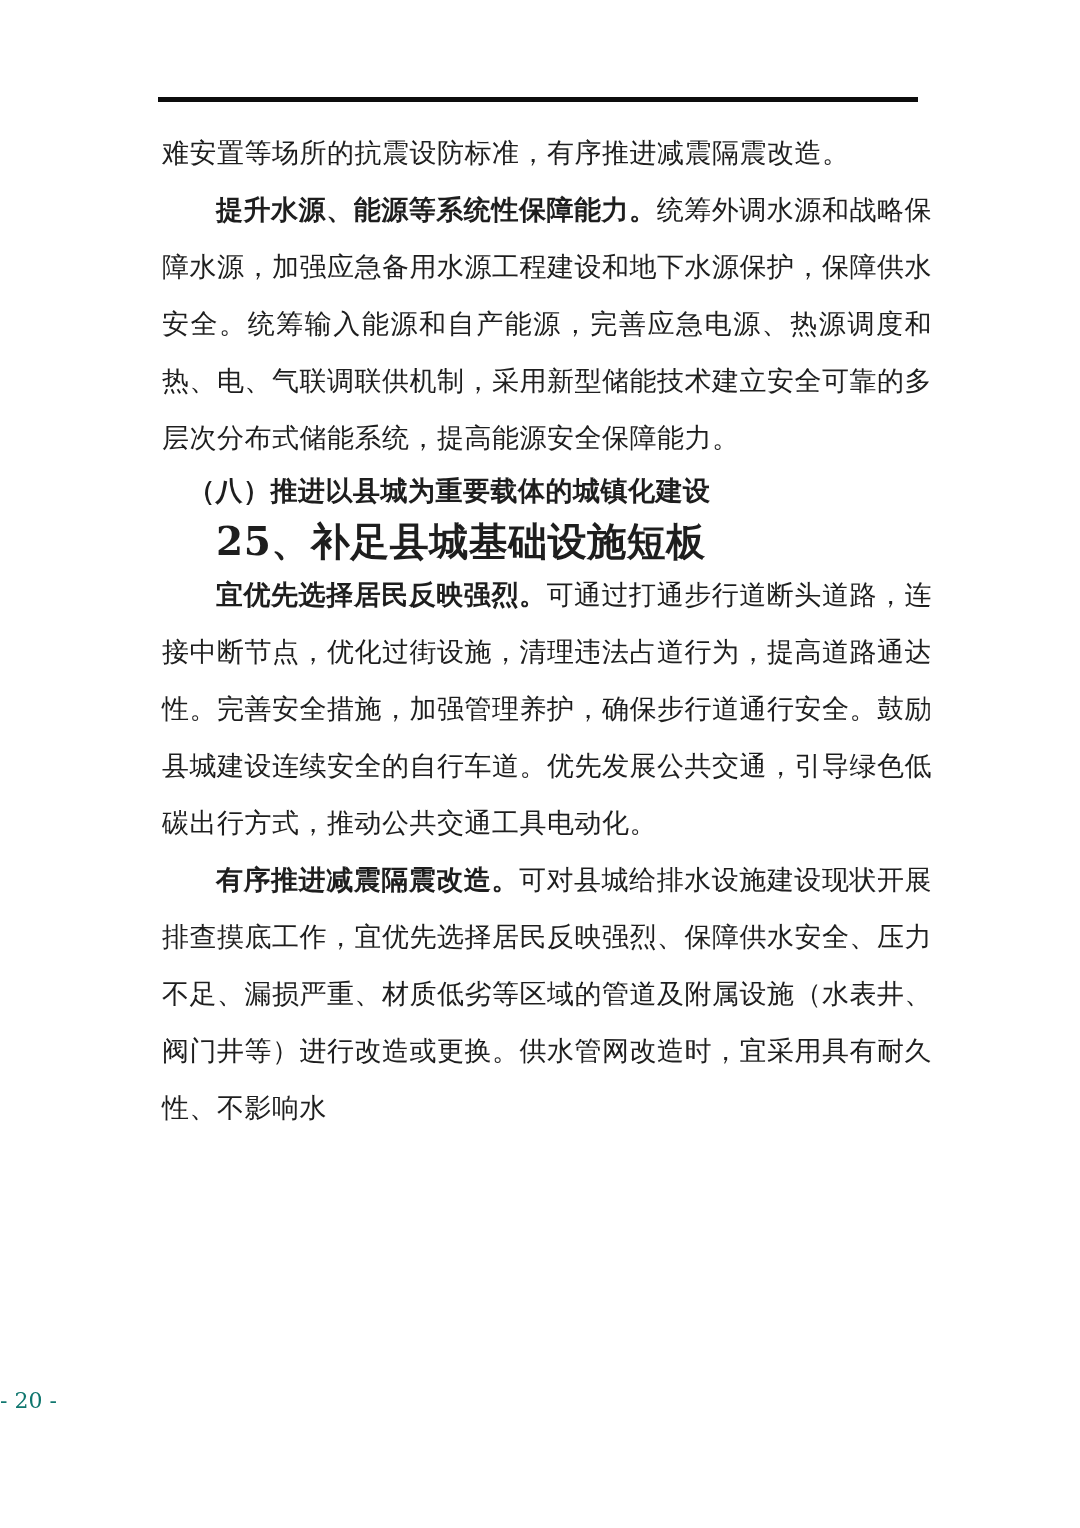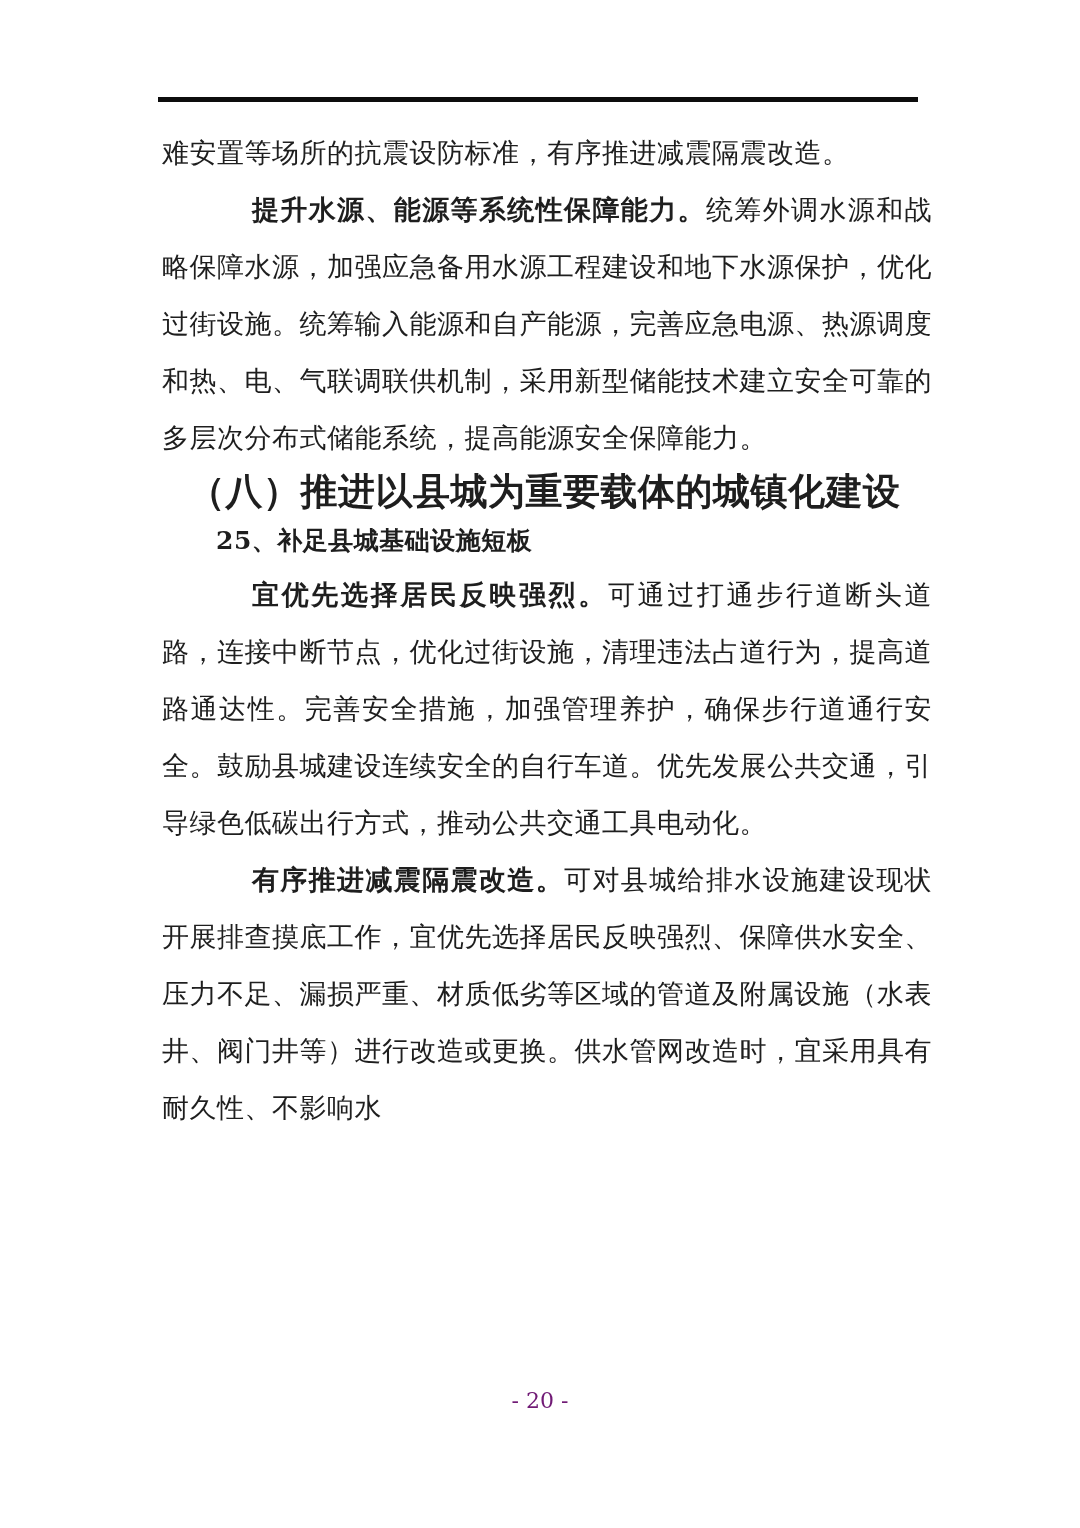--- a/index.html
+++ b/index.html
@@ -35,59 +35,58 @@
     margin: 0;
     text-align: justify;
     line-height: 57px;
     letter-spacing: 0.5px;
   }
   .indent {
     text-indent: 54px;
   }
   .lead {
     font-weight: bold;
-    margin-left: 36px;
   }
   .heading-section {
     font-weight: bold;
-    font-size: 37px;
+    font-size: 27px;
     line-height: 50px;
     padding-left: 26px;
     letter-spacing: 0.5px;
   }
   .heading-item {
     font-weight: bold;
-    font-size: 25px;
+    font-size: 39px;
     line-height: 50px;
     padding-left: 54px;
     letter-spacing: 0.5px;
   }
   .footer {
     position: absolute;
     left: 0;
     top: 1388px;
     width: 1080px;
-    text-align: center;
+    text-align: left;
     font-size: 22px;
-    color: #701a75;
+    color: #0f766e;
     font-family: "DejaVu Serif", "Liberation Serif", serif;
   }
 </style>
 </head>
 <body>
 
 <div class="page">
 
   <div class="top-rule"></div>
 
   <div class="content">
 
     <p class="body-par">难安置等场所的抗震设防标准，有序推进减震隔震改造。</p>
 
-    <p class="body-par indent"><span class="lead">提升水源、能源等系统性保障能力。</span><span>统筹外调水源和战略保障水源，加强应急备用水源工程建设和地下水源保护，优化过街设施。统筹输入能源和自产能源，完善应急电源、热源调度和热、电、气联调联供机制，采用新型储能技术建立安全可靠的多层次分布式储能系统，提高能源安全保障能力。</span></p>
+    <p class="body-par indent"><span class="lead">提升水源、能源等系统性保障能力。</span><span>统筹外调水源和战略保障水源，加强应急备用水源工程建设和地下水源保护，保障供水安全。统筹输入能源和自产能源，完善应急电源、热源调度和热、电、气联调联供机制，采用新型储能技术建立安全可靠的多层次分布式储能系统，提高能源安全保障能力。</span></p>
 
 
     <div class="heading-section">（八）推进以县城为重要载体的城镇化建设</div>
 
     <div class="heading-item">25、补足县城基础设施短板</div>
 
     <p class="body-par indent"><span class="lead">宜优先选择居民反映强烈。</span><span>可通过打通步行道断头道路，连接中断节点，优化过街设施，清理违法占道行为，提高道路通达性。完善安全措施，加强管理养护，确保步行道通行安全。鼓励县城建设连续安全的自行车道。优先发展公共交通，引导绿色低碳出行方式，推动公共交通工具电动化。</span></p>
 
     <p class="body-par indent"><span class="lead">有序推进减震隔震改造。</span><span>可对县城给排水设施建设现状开展排查摸底工作，宜优先选择居民反映强烈、保障供水安全、压力不足、漏损严重、材质低劣等区域的管道及附属设施（水表井、阀门井等）进行改造或更换。供水管网改造时，宜采用具有耐久性、不影响水</span></p>
 

